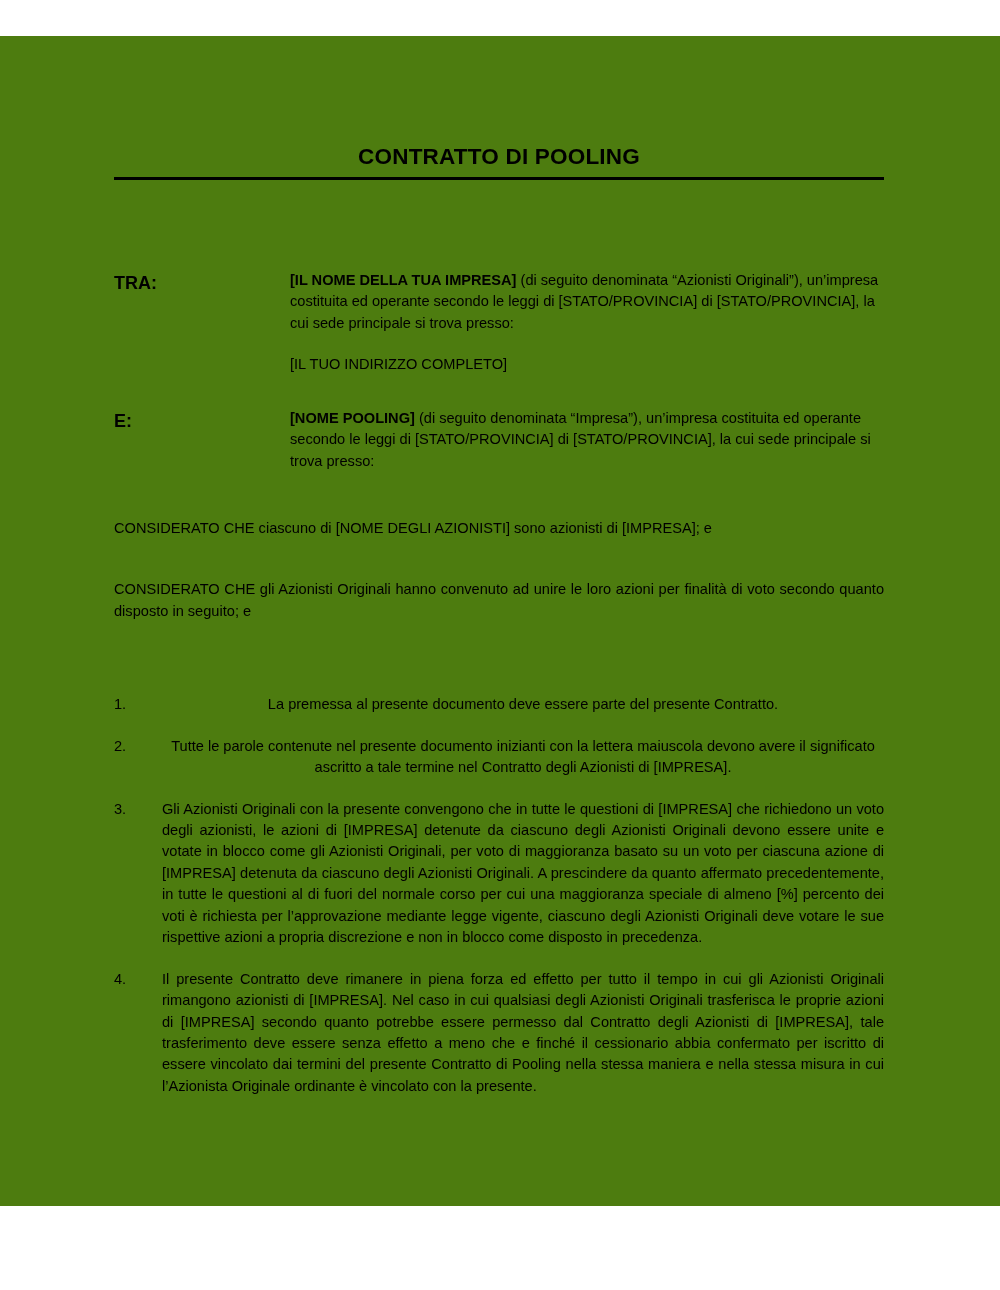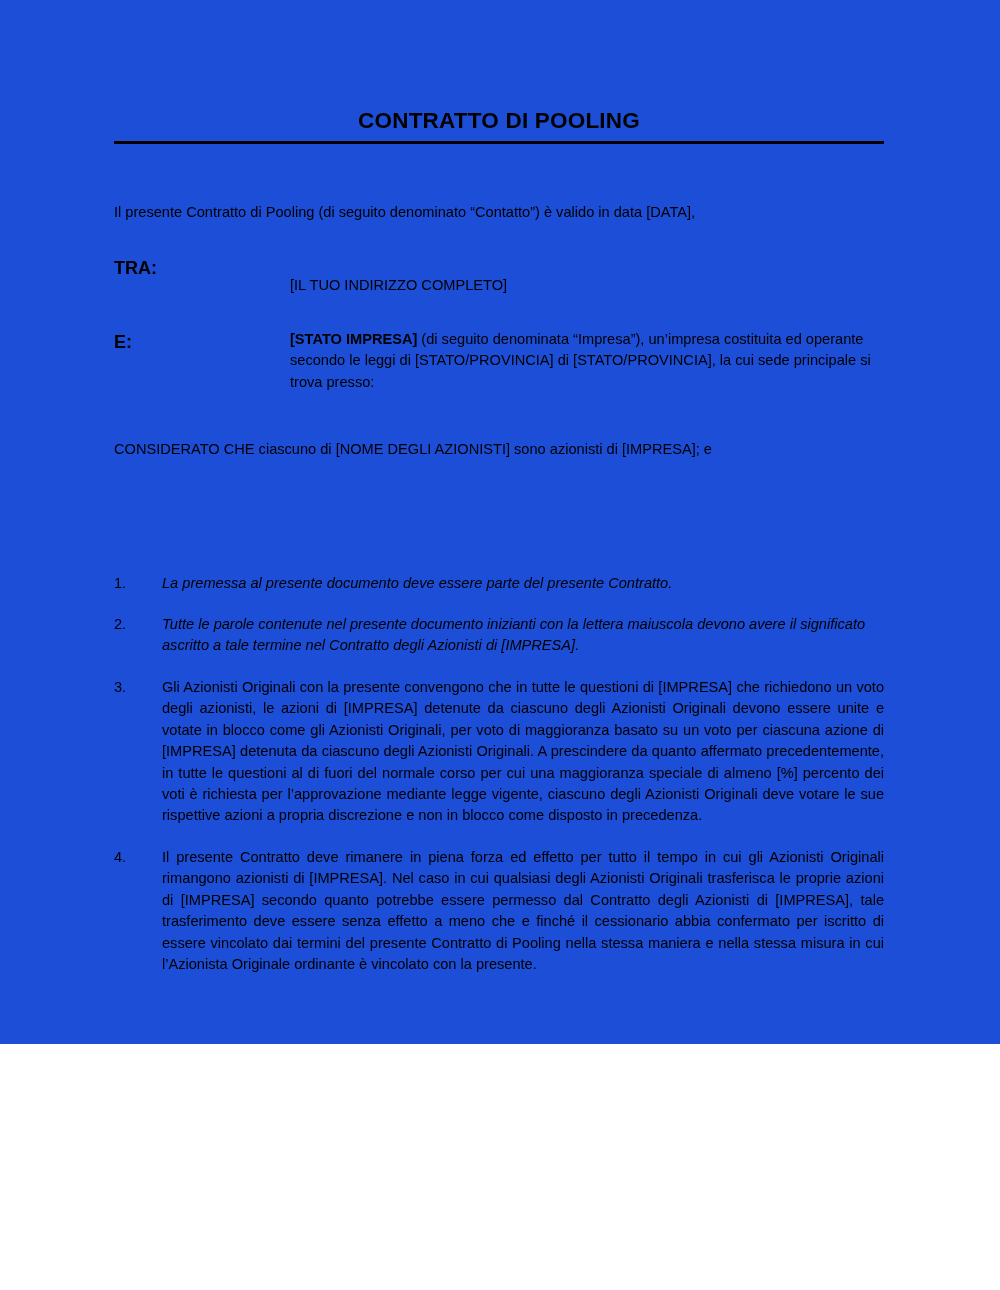--- a/index.html
+++ b/index.html
@@ -8,24 +8,25 @@
     padding: 0;
     background: #ffffff;
   }
   body {
     font-family: "Liberation Sans", sans-serif;
     color: #000000;
   }
   .page {
     position: relative;
     width: 1000px;
-    height: 1044px;
-    background: #1d4ed8;
+    height: 1170px;
+    background: #4d7c0f;
     box-sizing: border-box;
     overflow: hidden;
+    margin-top: 36px;
   }
   .content {
     position: absolute;
     left: 114px;
     top: 0;
     width: 770px;
   }
 
   
   .doc-title {
@@ -91,22 +92,21 @@
   }
   .clause-num {
     flex: 0 0 48px;
     text-align: left;
   }
   .clause-text {
     flex: 1 1 auto;
     text-align: justify;
   }
   .clause-text.noj {
-    text-align: left;
-    font-style: italic;
+    text-align: center;
   }
 
   
   .footer {
     position: absolute;
     left: 114px;
     top: 1208px;
     width: 770px;
   }
   .footer-rule {
@@ -129,50 +129,51 @@
 <div class="page">
 
   <div class="content">
 
     <h1 class="doc-title">CONTRATTO DI POOLING</h1>
     <div class="title-rule"></div>
 
     <div class="spacer-32"></div>
     <div class="spacer-26"></div>
 
-    <p class="para">Il presente Contratto di Pooling (di seguito denominato “Contatto”) è valido in data [DATA],</p>
 
     <div class="spacer-32"></div>
 
     <div class="party">
       <div class="party-label">TRA:</div>
       <div class="party-body">
+        <div><span class="bold">[IL NOME DELLA TUA IMPRESA]</span><span> (di seguito denominata “Azionisti Originali”), un’impresa costituita ed operante secondo le leggi di [STATO/PROVINCIA] di [STATO/PROVINCIA], la cui sede principale si trova presso:</span></div>
         <div class="addr">[IL TUO INDIRIZZO COMPLETO]</div>
       </div>
     </div>
 
     <div class="spacer-32"></div>
 
     <div class="party">
       <div class="party-label">E:</div>
       <div class="party-body">
-        <div><span class="bold">[STATO IMPRESA]</span><span> (di seguito denominata “Impresa”), un’impresa costituita ed operante secondo le leggi di [STATO/PROVINCIA] di [STATO/PROVINCIA], la cui sede principale si trova presso:</span></div>
+        <div><span class="bold">[NOME POOLING]</span><span> (di seguito denominata “Impresa”), un’impresa costituita ed operante secondo le leggi di [STATO/PROVINCIA] di [STATO/PROVINCIA], la cui sede principale si trova presso:</span></div>
       </div>
     </div>
 
     <div class="spacer-32"></div>
     <div class="spacer-14"></div>
 
     <p class="para">CONSIDERATO CHE ciascuno di [NOME DEGLI AZIONISTI] sono azionisti di [IMPRESA]; e</p>
 
     <div class="spacer-20"></div>
 
 
     <div class="spacer-20"></div>
 
+    <p class="para justify">CONSIDERATO CHE gli Azionisti Originali hanno convenuto ad unire le loro azioni per finalità di voto secondo quanto disposto in seguito; e</p>
 
     <div class="spacer-32"></div>
     <div class="spacer-18"></div>
 
 
     <div class="spacer-22"></div>
 
     <div class="clause">
       <div class="clause-num">1.</div>
       <div class="clause-text noj">La premessa al presente documento deve essere parte del presente Contratto.</div>

